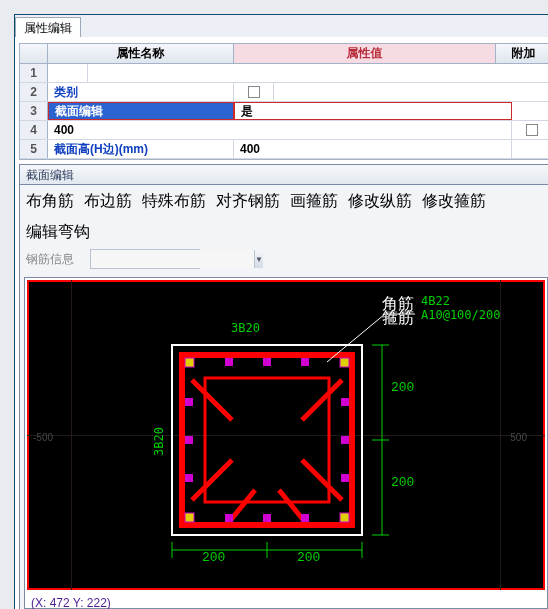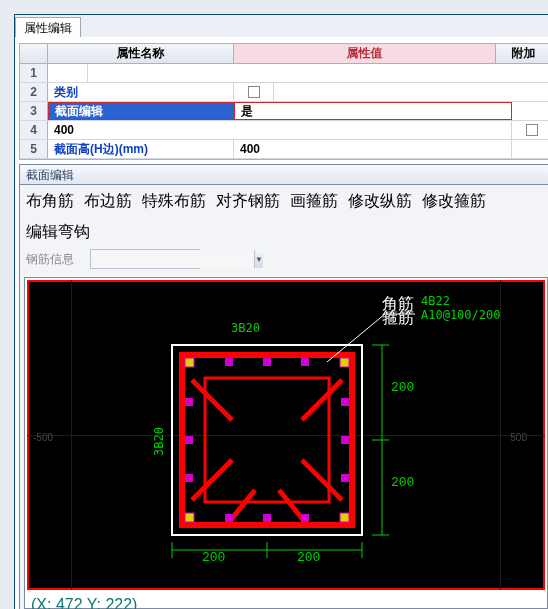--- a/index.html
+++ b/index.html
@@ -26,21 +26,21 @@
 .section-title { height: 20px; padding: 2px 6px; background: linear-gradient(#f6f8fb,#e2e8f0); color: #2a3a5a; border-bottom: 1px solid #7a8aa3; }
 .toolbar { padding: 6px 6px 2px; display: flex; gap: 10px; flex-wrap: wrap; color: #000; }
 .tool-btn { font-size: 16px; cursor: default; }
 .subbar { padding: 4px 6px; display: flex; align-items: center; gap: 16px; }
 .subbar-label { color: #888; }
 .combo { width: 110px; height: 20px; border: 1px solid #b8c2d0; background: #fff; display: flex; }
 .combo-inp { flex: 1; border: none; font-size: 12px; padding: 0 4px; background: #f6f6f6; }
 .combo-btn { width: 16px; background: linear-gradient(#f4f6fa,#d2dae4); border-left: 1px solid #b8c2d0; display:flex; align-items:center; justify-content:center; color:#556; font-size:8px; }
 .canvas-wrap { flex: 1; margin: 4px; border: 1px solid #7a8aa3; background: #fff; padding: 2px; display:flex; flex-direction:column; }
 .canvas { flex: 1; background: #000; position: relative; overflow: hidden; }
-.status { height: 16px; padding: 6px 4px; color: #0f766e; font-size: 16px; }
+.status { height: 16px; padding: 6px 4px; color: #4c1d95; font-size: 12px; }
 
 .gridline { position:absolute; background:#251a1a; }
 .axis-lbl { position:absolute; color:#464646; font-size:10px; }
 .rebar-label { position:absolute; color:#00d000; font-size:12px; font-family:Consolas,monospace; }
 .white-label { position:absolute; color:#fff; font-size:16px; font-family:"SimHei",sans-serif; }
 .dim-label { position:absolute; color:#00d000; font-size:13px; font-family:Liberation Mono, monospace; }
 svg { position:absolute; top:0; left:0; }
 </style>
 </head>
 <body>

